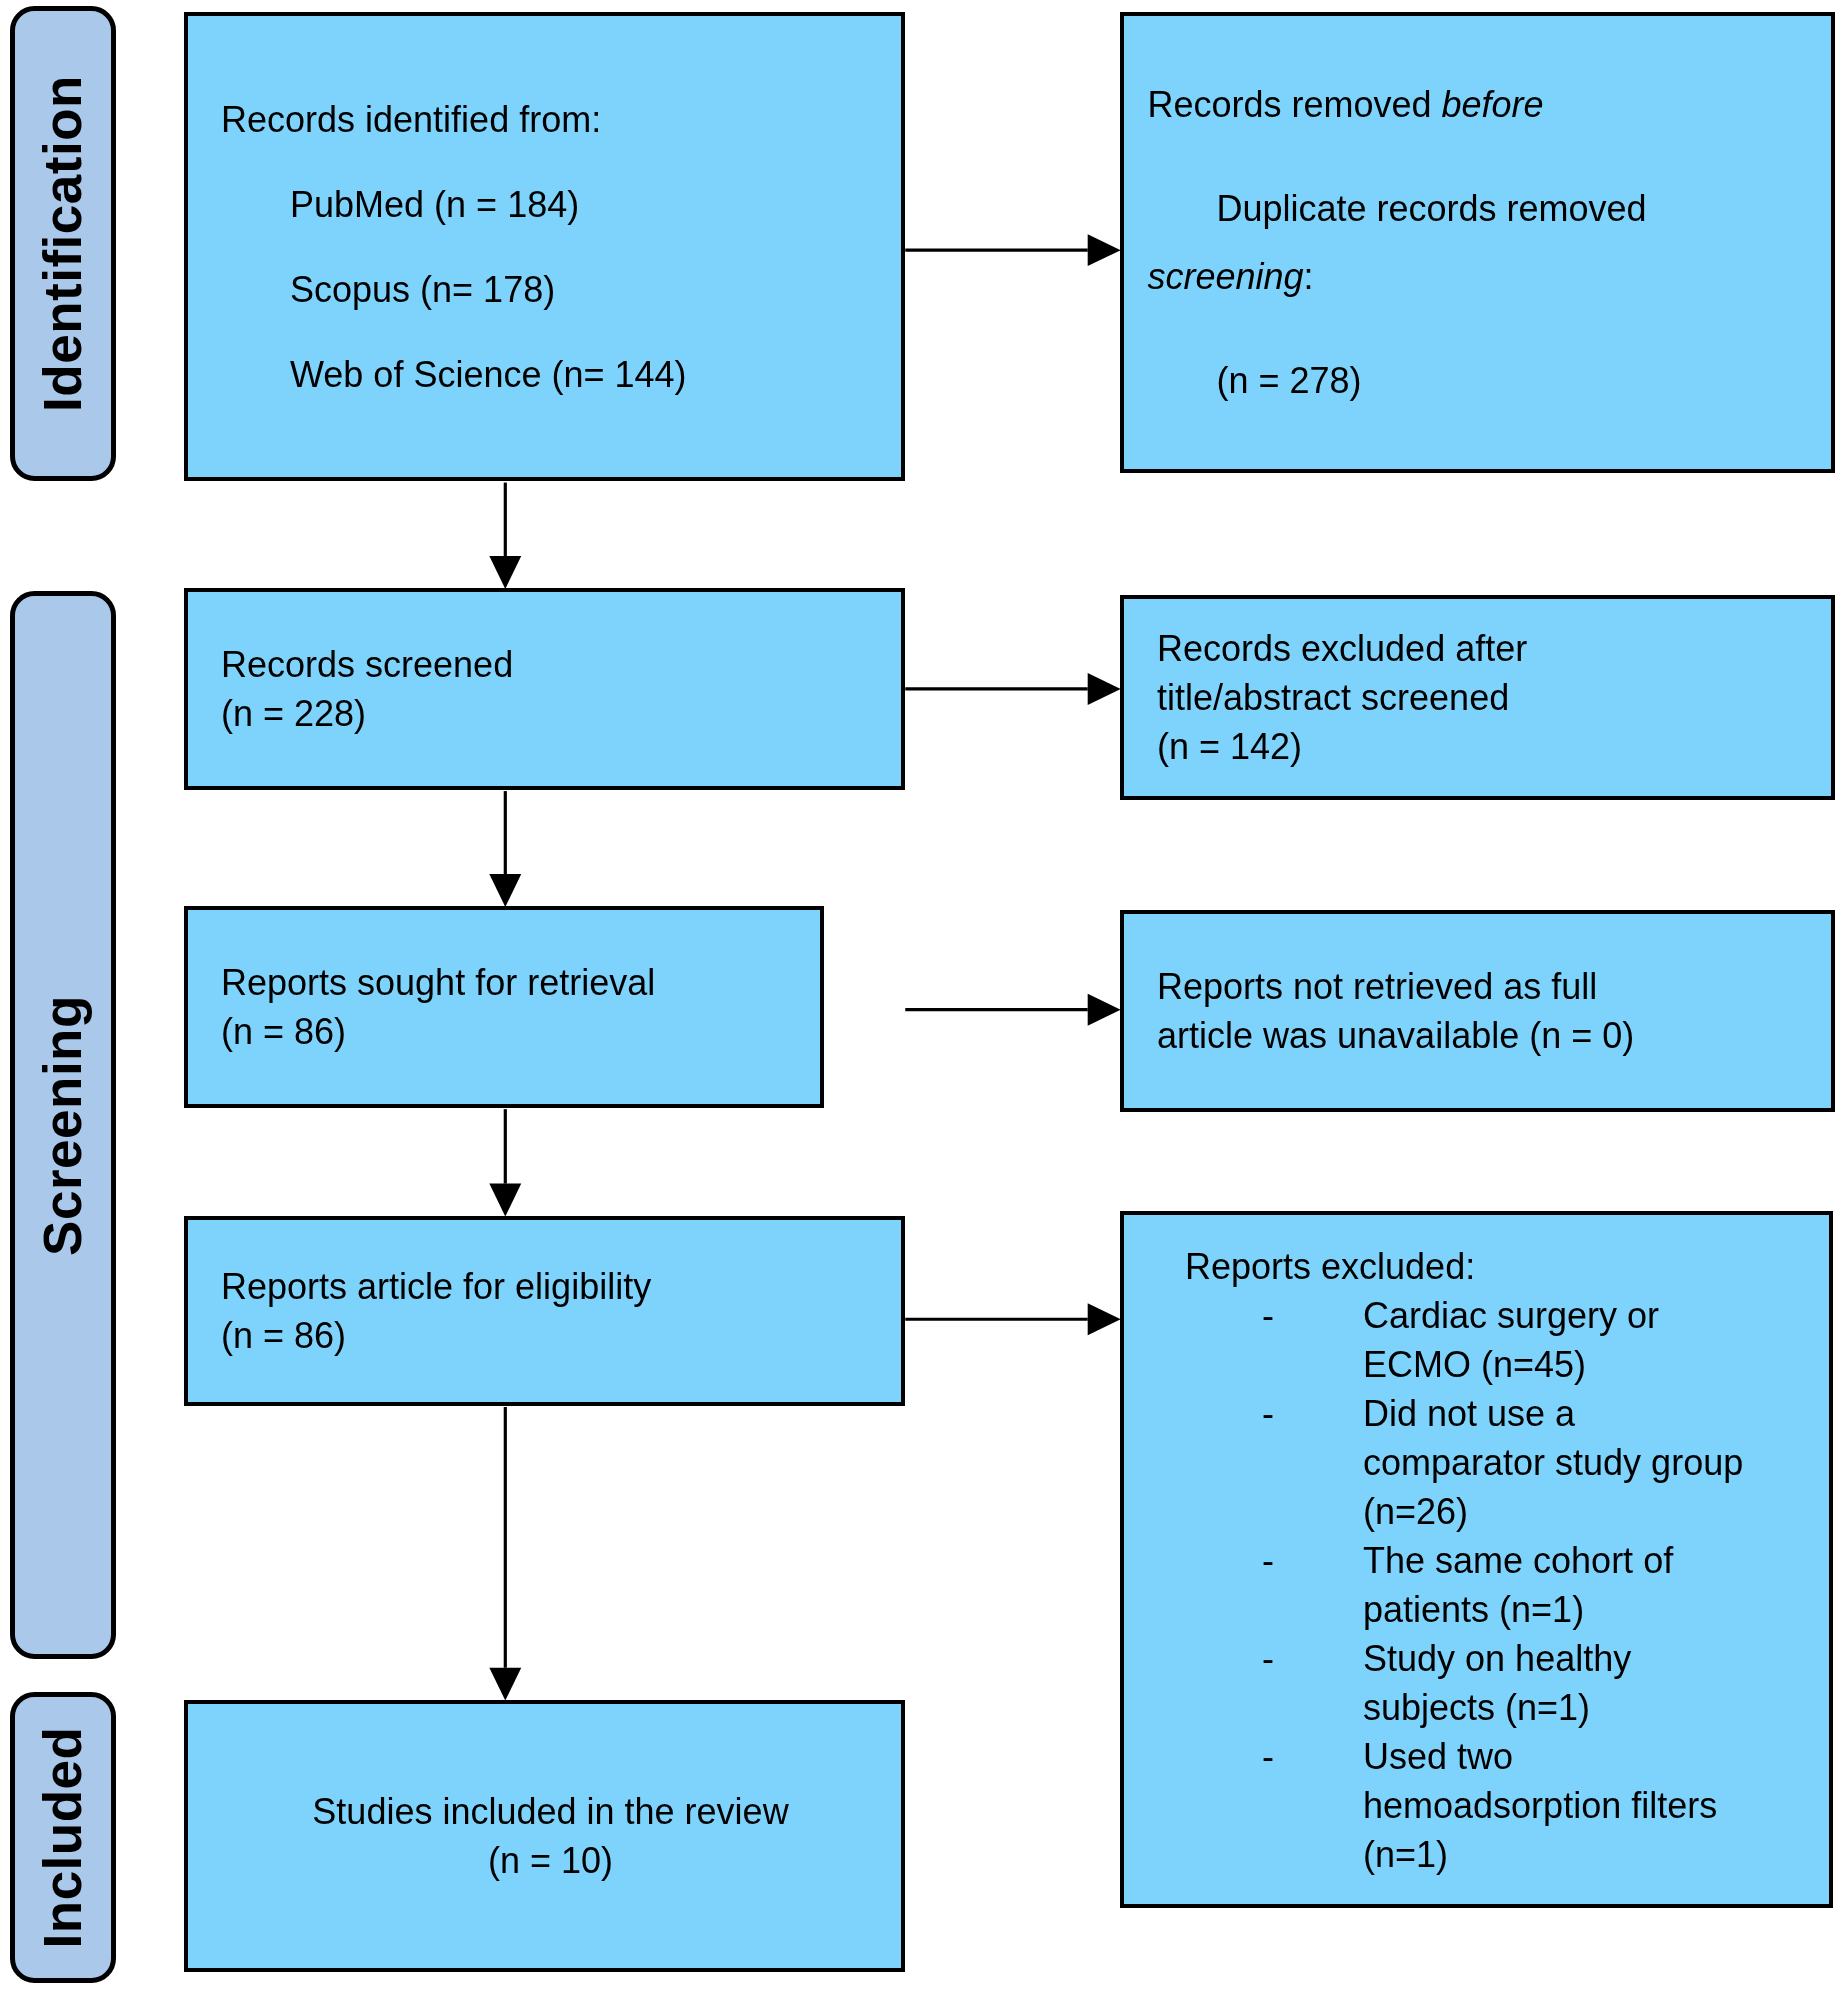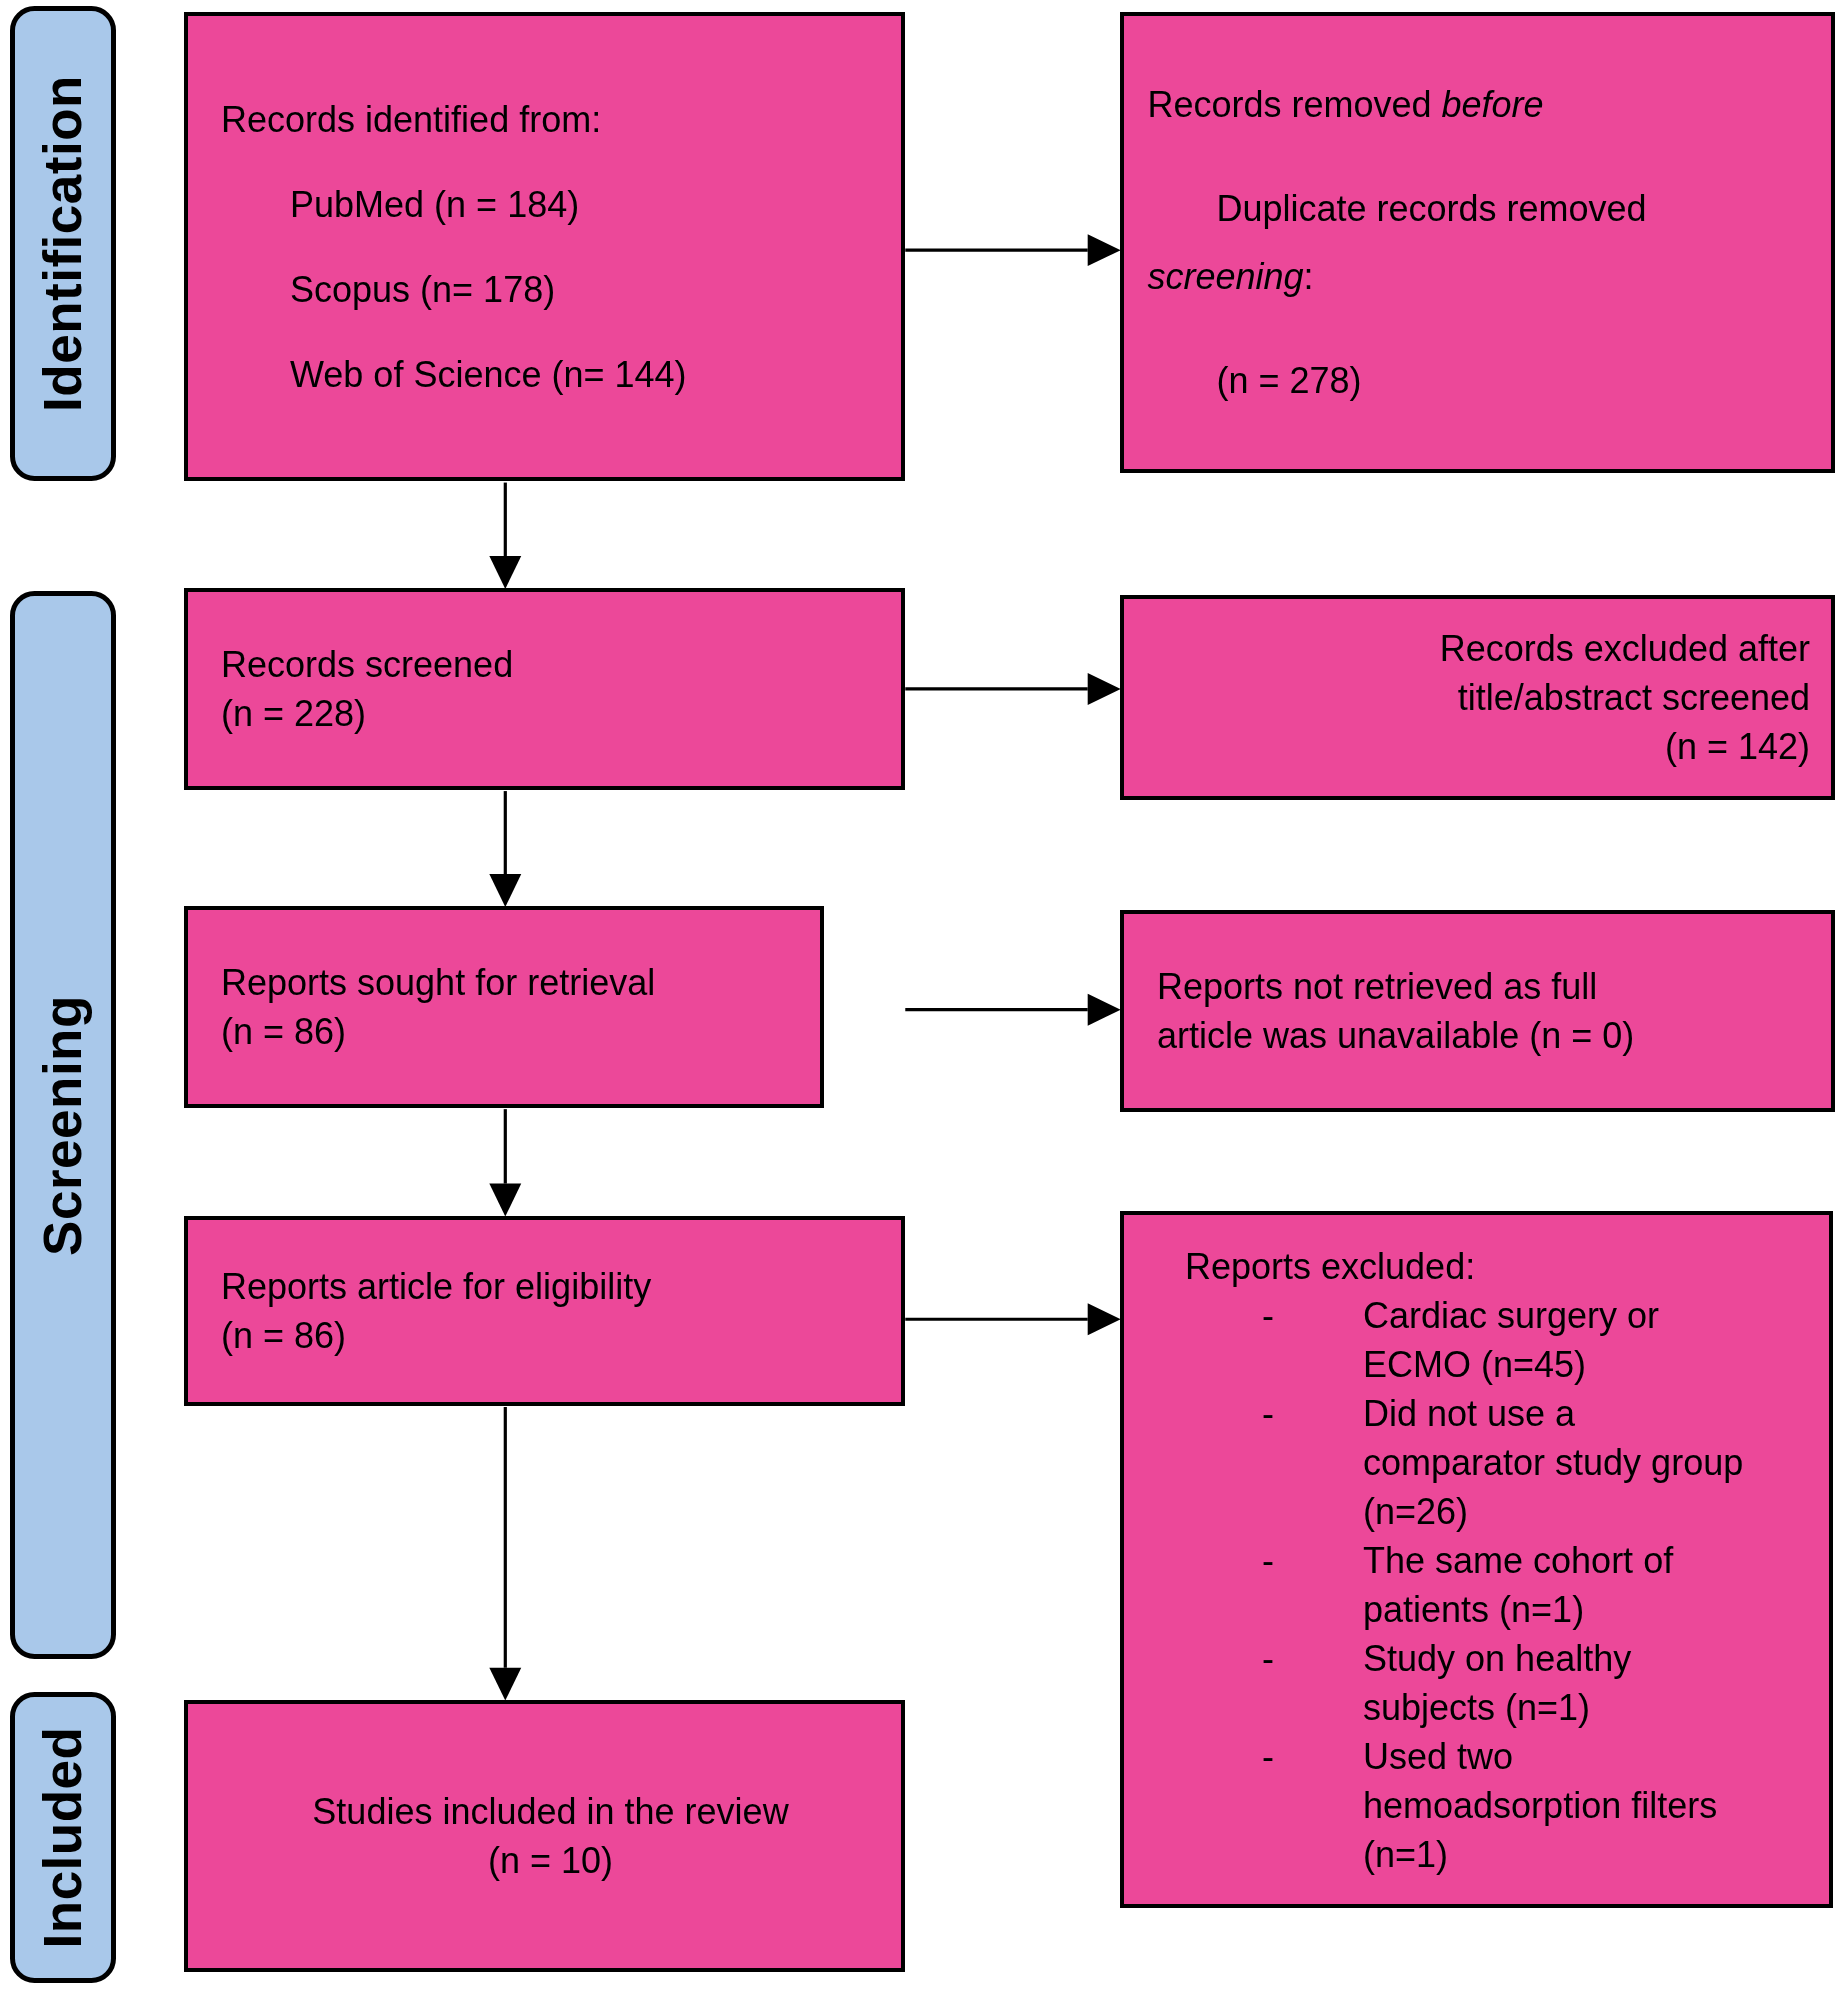--- a/index.html
+++ b/index.html
@@ -32,31 +32,31 @@
     font-size:53px;
     letter-spacing:0.5px;
   }
   #stage-identification{left:9.6px;top:6.4px;width:106px;height:475px;}
   #stage-screening{left:9.6px;top:591px;width:106px;height:1068px;}
   #stage-included{left:9.6px;top:1692px;width:106px;height:291px;}
 
   
   .box{
     position:absolute;
-    background:#ec4899;
+    background:#7dd3fc;
     border:4.8px solid #000;
     box-sizing:border-box;
     display:flex;flex-direction:column;justify-content:center;
     padding:10.6px 21px 10.6px 33px;
     font-size:36px;line-height:49px;
   }
   #box-records-identified{left:184px;top:12.2px;width:721px;height:469px;}
   #box-records-removed{left:1120px;top:12.2px;width:715px;height:461px;padding-left:23.4px;gap:19px;}
   #box-records-screened{left:184px;top:588px;width:721px;height:202px;}
-  #box-records-excluded{left:1120px;top:595px;width:715px;height:205px;align-items:flex-end;}
+  #box-records-excluded{left:1120px;top:595px;width:715px;height:205px;}
   #box-reports-sought{left:184px;top:906px;width:640px;height:202px;}
   #box-reports-not-retrieved{left:1120px;top:910px;width:715px;height:202px;}
   #box-reports-assessed{left:184px;top:1216px;width:721px;height:190px;}
   #box-reports-excluded{left:1120px;top:1211px;width:713px;height:697px;justify-content:flex-start;padding-top:26.6px;padding-left:61px;}
   #box-studies-included{left:184px;top:1700px;width:721px;height:272px;align-items:center;}
 
   .line{white-space:nowrap;}
   .line.ind{padding-left:69px;margin-top:36px;}           
   .line.li{display:flex;padding-left:77px;} 
   .line.li .dash{width:101px;flex:0 0 auto;}

